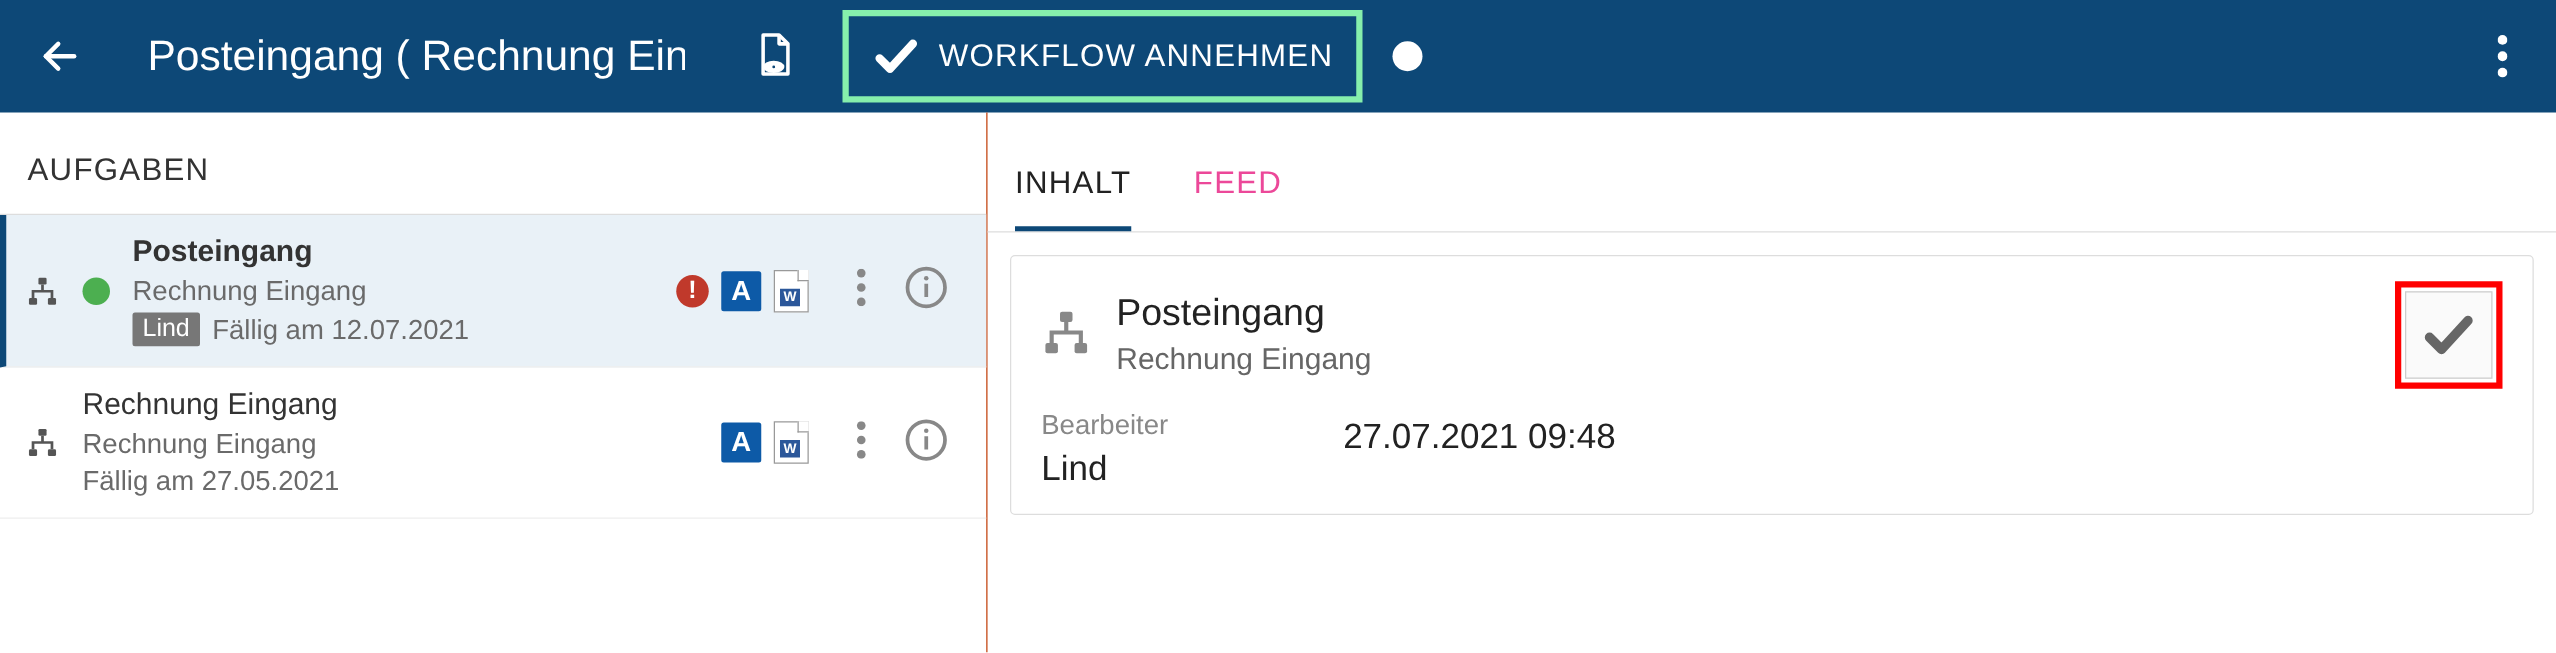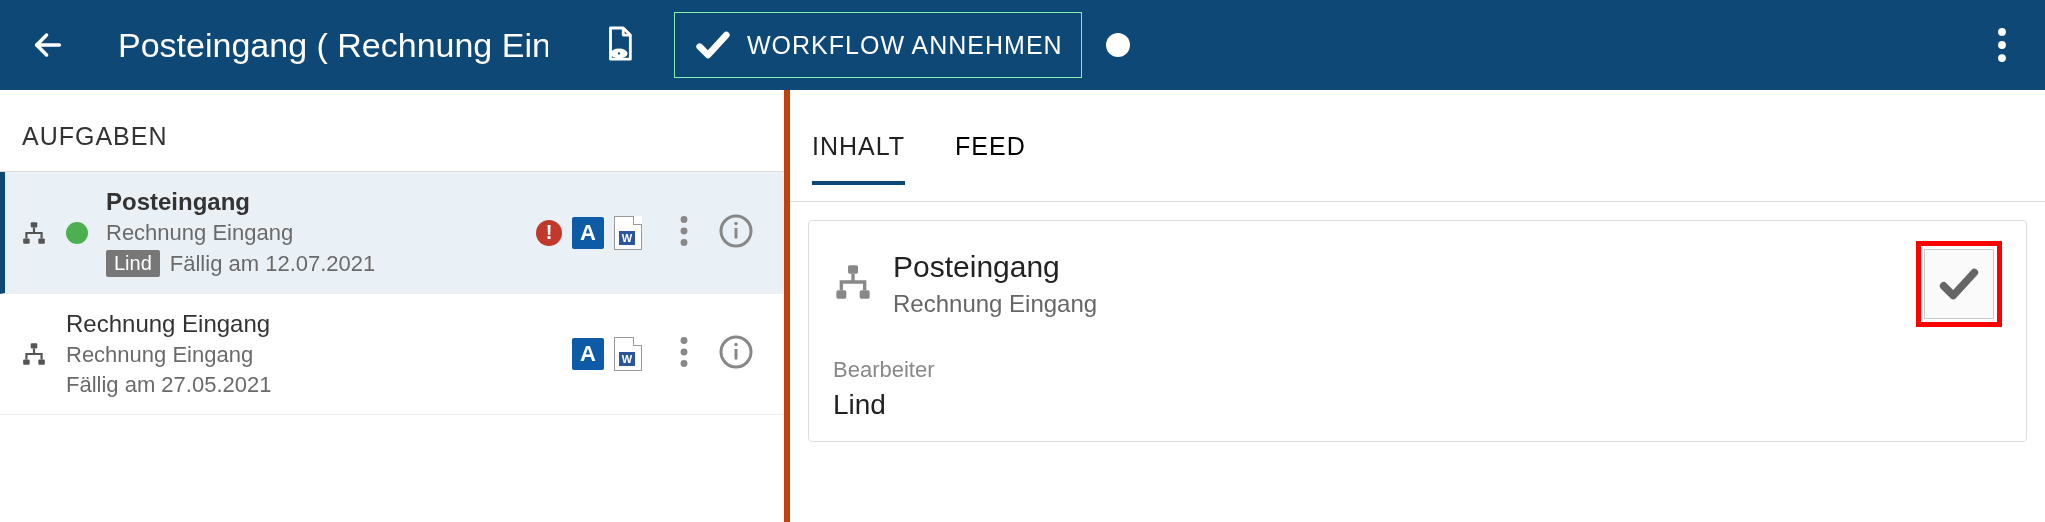--- a/index.html
+++ b/index.html
@@ -40,55 +40,55 @@
     display: flex;
     align-items: center;
     padding: 12px 18px;
     font-size: 25px;
     letter-spacing: 1px;
     cursor: pointer;
     margin-left: 6px;
     white-space: nowrap;
   }
   .action-btn.highlighted {
-    border: 1px solid #86efac;
+    border: 5px solid #86efac;
   }
   .action-btn svg, .action-btn .dot {
     margin-right: 14px;
   }
   .dot {
     width: 24px; height: 24px; border-radius: 50%; background: #fff;
   }
   .spacer { flex: 1; }
   .more-vert {
     width: 50px;
     display: flex;
     justify-content: center;
     cursor: pointer;
   }
 
   
   .body {
     display: flex;
     height: calc(100% - 90px);
   }
-  .left-pane { width: 790px; border-right: 6px solid #c2410c; }
+  .left-pane { width: 790px; border-right: 1px solid #c2410c; }
   .right-pane { flex: 1; }
 
   .section-header {
     padding: 32px 22px 20px 22px;
     font-size: 25px;
     letter-spacing: 1px;
     color: #333;
   }
-  .section-header.row { display:flex; gap:50px; border-bottom:1px solid #ddd; padding-bottom:16px; }
+  .section-header.row { display:flex; gap:50px; border-bottom:1px solid #ddd; padding-bottom:0; }
   .tab {
     padding: 10px 0 20px 0;
     cursor:pointer;
-    color:#000000;
+    color:#ec4899;
     border-bottom: 4px solid transparent;
   }
   .tab.active { border-bottom-color:#0d4877; color:#222; }
 
   .divider { height:1px; background:#ddd; }
 
   .task-list { }
   .task-item {
     display:flex;
     align-items:center;
@@ -144,21 +144,21 @@
   }
   .card-header { display:flex; align-items:center; gap:20px; }
   .card-titlewrap { flex:1; }
   .card-title { font-size:30px; color:#222; }
   .card-sub { font-size:24px; color:#666; margin-top:6px; }
   .check-btn {
     width:70px;height:70px;border:1px solid #ccc;background:#fafafa;
     display:flex;align-items:center;justify-content:center;cursor:pointer;
   }
   .check-highlight { border:5px solid #ff0000; padding:3px; }
-  .card-fields { display:flex; gap:140px; margin-top:30px; }
+  .card-fields { display:flex; gap:140px; margin-top:16px; }
   .field-label { font-size:22px; color:#888; }
   .field-value { font-size:28px; color:#222; margin-top:6px; }
 </style>
 </head>
 <body>
 
 <div class="topbar">
   <div class="back-btn">
     <svg width="34" height="34" viewBox="0 0 24 24" fill="none" stroke="#fff" stroke-width="2.5" stroke-linecap="round" stroke-linejoin="round">
         <line x1="20" y1="12" x2="4" y2="12"></line>
@@ -318,17 +318,18 @@
           </div>
         </div>
       </div>
 
       <div class="card-fields">
         <div>
           <div class="field-label">Bearbeiter</div>
           <div class="field-value">Lind</div>
         </div>
         <div>
+          <div class="field-value">27.07.2021 09:48</div>
         </div>
       </div>
     </div>
   </div>
 </div>
 
 </body></html>

